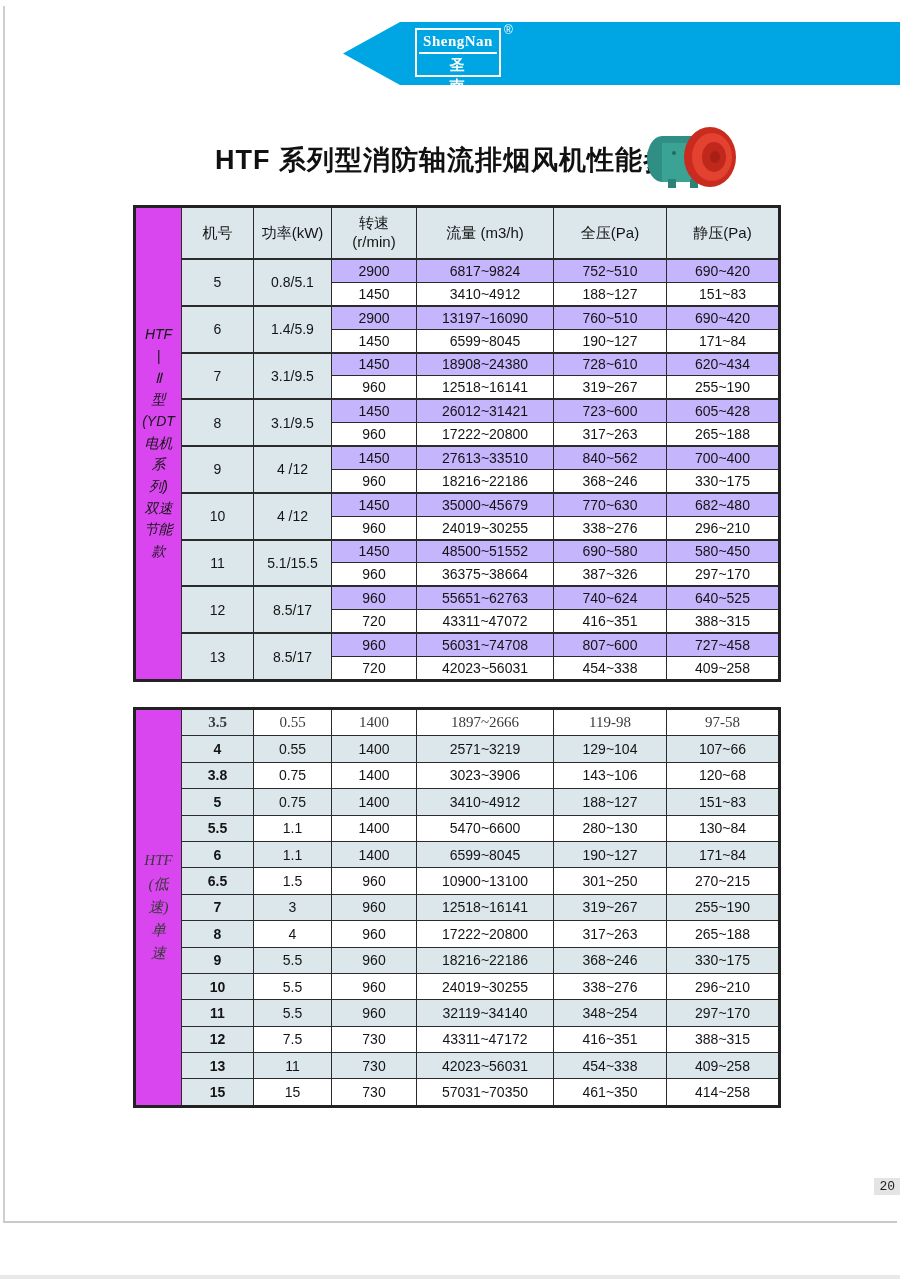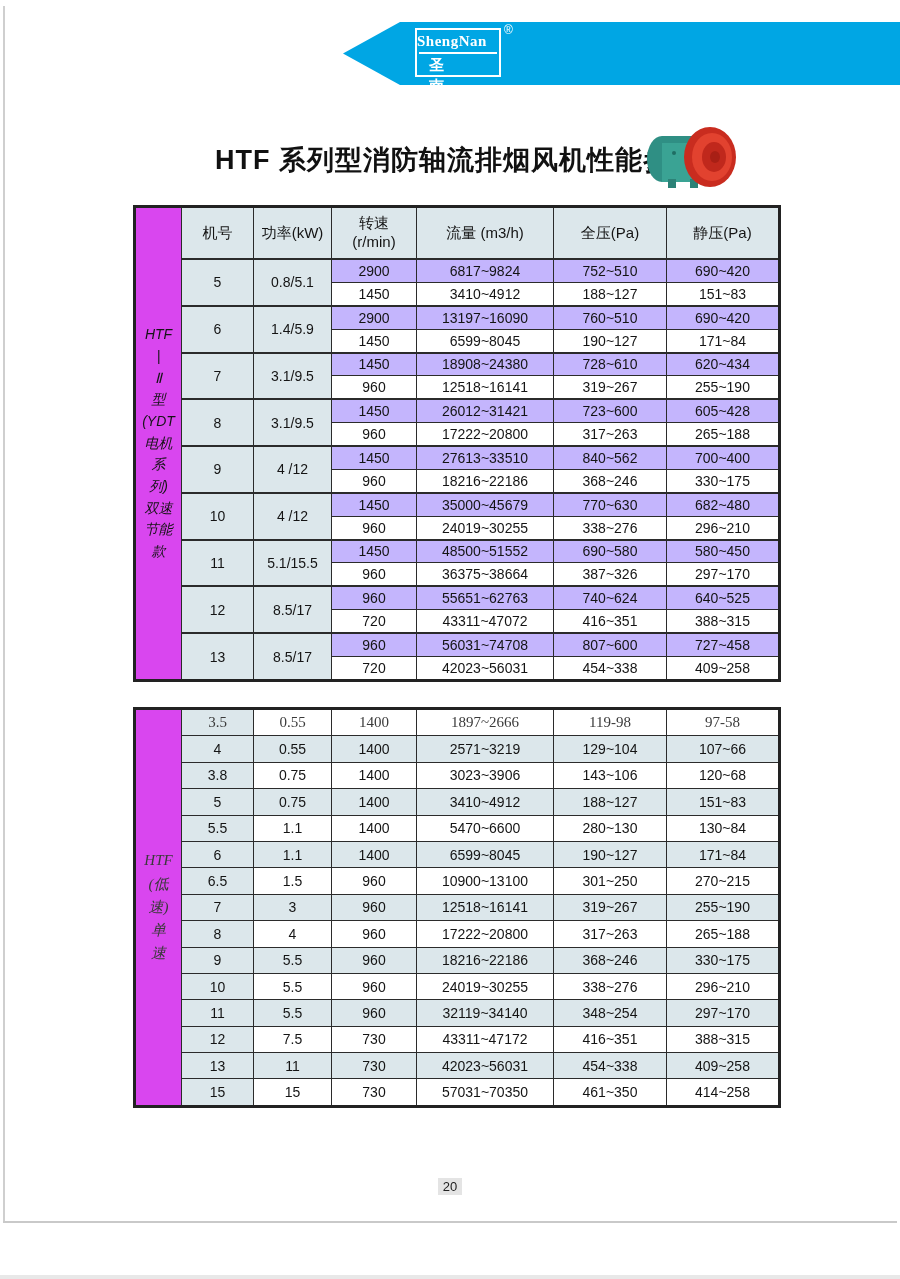--- a/index.html
+++ b/index.html
@@ -14,21 +14,21 @@
 
   
   .banner{
     position:absolute;left:343px;top:22px;width:557px;height:63px;
     background:#00a6e4;
     -webkit-clip-path:polygon(0 50%,57px 0,100% 0,100% 100%,57px 100%);
     clip-path:polygon(0 50%,57px 0,100% 0,100% 100%,57px 100%);
   }
   .logo-box{
     position:absolute;left:72px;top:6px;width:86px;height:49px;
-    border:2px solid #ffffff;box-sizing:border-box;color:#ffffff;text-align:left;
+    border:2px solid #ffffff;box-sizing:border-box;color:#ffffff;text-align:center;
   }
   .logo-top{font-family:"Liberation Serif", serif;font-weight:bold;font-size:15px;line-height:22px;letter-spacing:.5px;}
   .logo-div{height:2px;background:#ffffff;margin:0 2px;}
   .logo-bottom{font-size:15px;line-height:21px;font-weight:bold;letter-spacing:14px;padding-left:12px;}
   .reg-mark{position:absolute;left:161px;top:1px;color:#ffffff;font-size:12px;}
   .brand-script{
     position:absolute;left:178px;top:1px;color:#ffffff;
     font-family:"Liberation Serif", serif;font-style:italic;font-weight:bold;
     font-size:52px;line-height:60px;letter-spacing:26px;white-space:nowrap;
   }
@@ -50,25 +50,25 @@
   .header-row th{height:50px;background:#dce7eb;font-size:15px;border-bottom-width:2px;}
   .pre{white-space:pre-line;line-height:1.25;margin-top:36px;}
   .side{background:#d946ef;font-size:14px;line-height:1.55;white-space:pre-line;
         border-right-width:1.5px;font-style:italic;}
   .row-a td{background:#c4b5fd;}
   .row-b td{background:#ffffff;border-top-width:1px;}
   .group-start td{border-top-width:2px;}
   .merged{background:#dce7eb !important;}
   .t2 td{height:25px;}
   .t2 .alt td{background:#dce7eb;}
-  .t2 .mcol{background:#dce7eb !important;}
+  .t2 .mcol{background:#dce7eb !important;font-weight:bold;}
   .t2 .serif td{font-family:"Liberation Serif", serif;font-size:15px;color:#3a3a3a;}
 
   
-  .page-num-wrap{position:absolute;left:0;top:1177px;width:100%;text-align:center;}
+  .page-num-wrap{position:absolute;left:0;top:1177px;width:100%;text-align:right;font-family:Liberation Mono, monospace;}
   .page-num{display:inline-block;background:#e4e4e4;padding:1px 5px;font-size:13px;color:#222;}
 </style>
 </head>
 <body>
 
 <div class="edge-left"></div>
 <div class="edge-bottom"></div>
 <div class="edge-footband"></div>
 
 <div class="banner">

